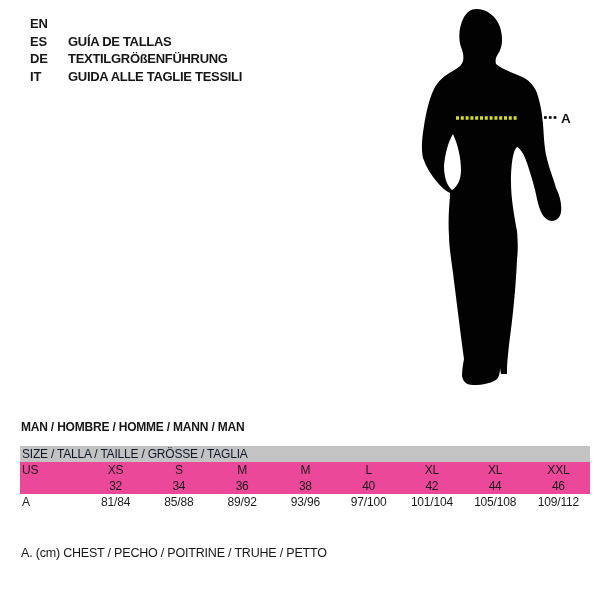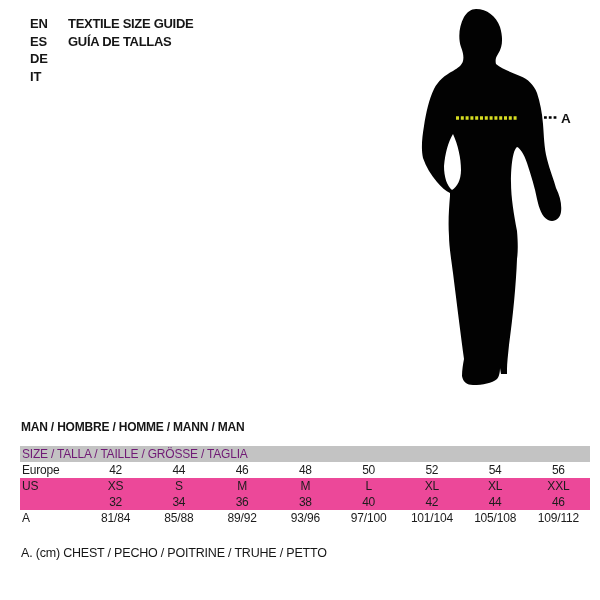--- a/index.html
+++ b/index.html
@@ -17,42 +17,43 @@
   .garment-line{font-size:13px;font-weight:bold;letter-spacing:-0.3px;height:18.5px;white-space:nowrap;}
   
   .figure-wrap{position:absolute;left:405px;top:0;width:195px;height:400px;}
   
   .section-title{position:absolute;left:21px;top:420px;font-size:12px;font-weight:bold;letter-spacing:-0.2px;}
   
   .size-table{position:absolute;left:20px;top:446px;width:570px;border-collapse:collapse;table-layout:fixed;}
   .size-table td{height:16px;padding:0;font-size:12px;letter-spacing:-0.2px;text-align:center;vertical-align:middle;color:#1c1c1c;}
   .size-table td.row-label{text-align:left;padding-left:2px;}
   .size-table col.c-label{width:64px;}
-  .size-table tr.thead td{background:#c3c3c3;text-align:left;padding-left:2px;height:16px;color:#701a75;}
+  .size-table tr.thead td{background:#c3c3c3;text-align:left;padding-left:2px;height:16px;color:#0f172a;}
   .size-table tr.striped td{background:#ec4899;}
   
   .footnote{position:absolute;left:21px;top:546px;font-size:12.5px;font-weight:normal;letter-spacing:-0.2px;}
 </style>
 </head>
 <body>
 
 <div class="lang-block">
   <div class="lang-row">
     <span class="lang-code">EN</span>
-    <span class="lang-text">TEXTILE SIZE GUIDE</span>
   </div>
   <div class="lang-row">
     <span class="lang-code">ES</span>
     <span class="lang-text">GUÍA DE TALLAS</span>
   </div>
   <div class="lang-row">
     <span class="lang-code">DE</span>
+    <span class="lang-text">TEXTILGRÖßENFÜHRUNG</span>
   </div>
   <div class="lang-row">
     <span class="lang-code">IT</span>
+    <span class="lang-text">GUIDA ALLE TAGLIE TESSILI</span>
   </div>
 </div>
 
 <div class="garment-block">
 </div>
 
 <div class="figure-wrap">
   <svg width="195" height="400" viewBox="405 0 195 400" xmlns="http://www.w3.org/2000/svg">
     <path fill-rule="evenodd" d="M 476,9
          C 487,9 496,16 500,27
@@ -117,31 +118,20 @@
       <col>
       <col>
       <col>
       <col>
       <col>
   </colgroup>
   <tbody>
       <tr class="thead">
     <td colspan="9">SIZE / TALLA / TAILLE / GRÖSSE / TAGLIA</td>
   </tr>
-  <tr>
-    <td class="row-label">Europe</td>
-    <td>42</td>
-    <td>44</td>
-    <td>46</td>
-    <td>48</td>
-    <td>50</td>
-    <td>52</td>
-    <td>54</td>
-    <td>56</td>
-  </tr>
   <tr class="striped">
     <td class="row-label">US</td>
     <td>XS</td>
     <td>S</td>
     <td>M</td>
     <td>M</td>
     <td>L</td>
     <td>XL</td>
     <td>XL</td>
     <td>XXL</td>

